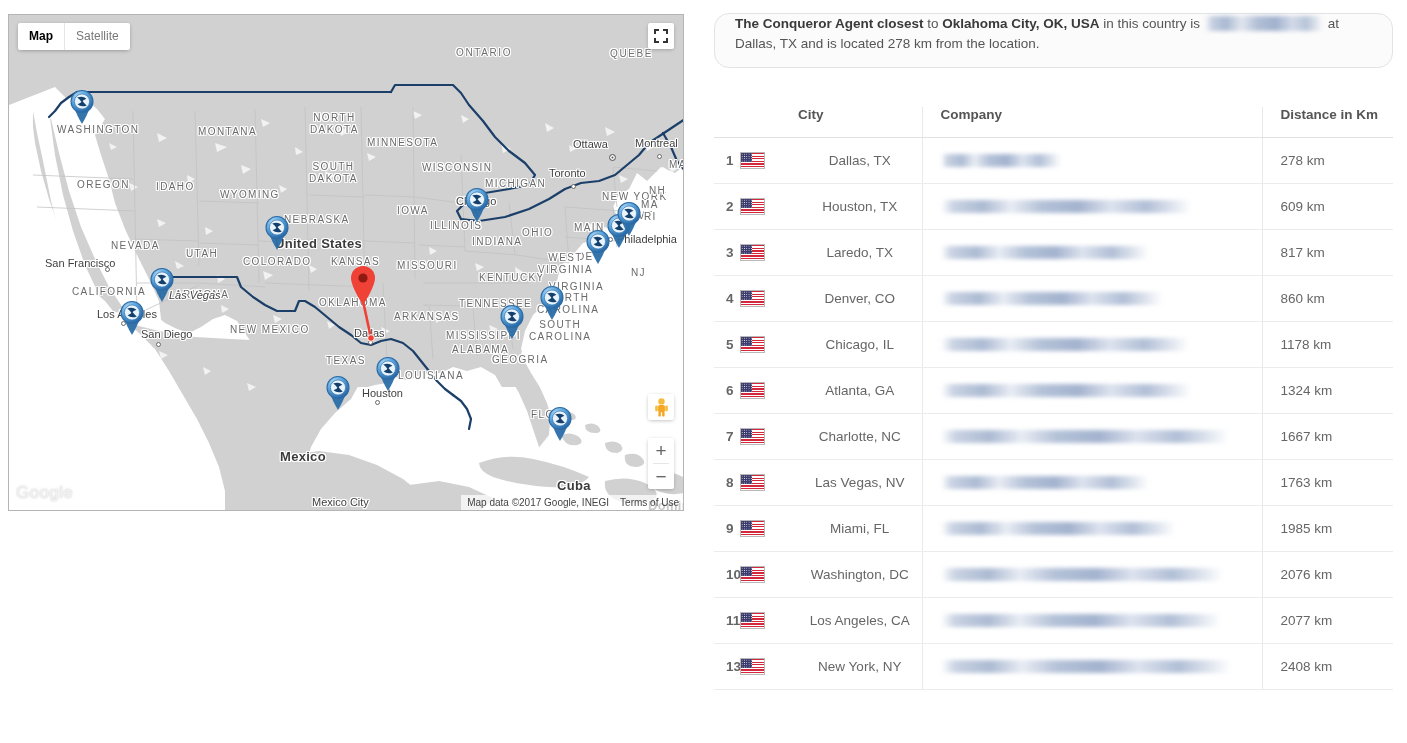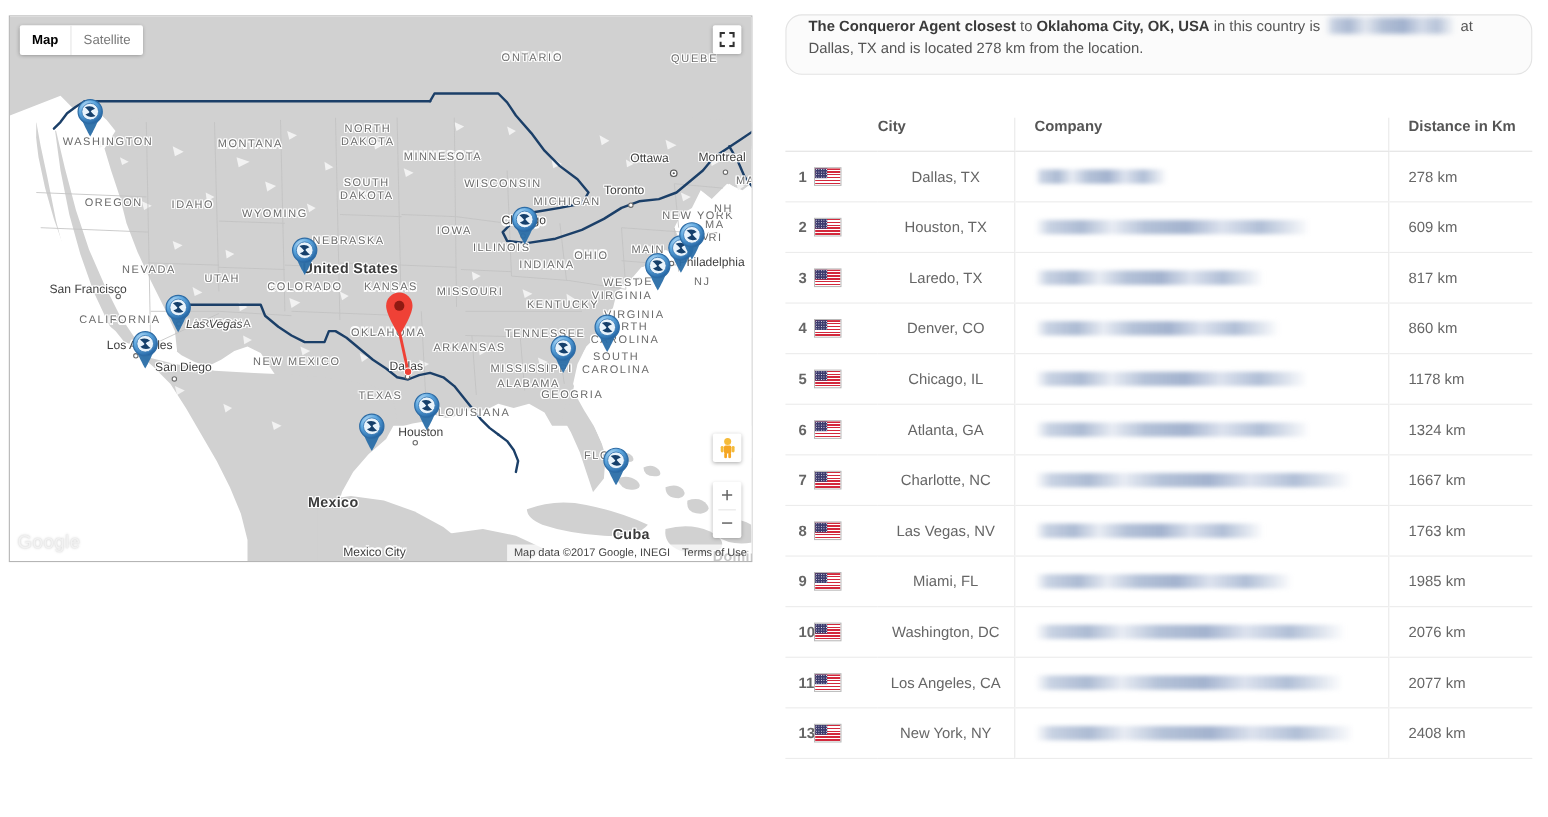--- a/index.html
+++ b/index.html
@@ -481,21 +481,21 @@
           <div class="mlabel state" style="left: 483px; top: 339px;">GEOGRIA</div>
           <div class="mlabel state" style="left: 317px; top: 340px;">TEXAS</div>
           <div class="mlabel state" style="left: 389px; top: 355px;">LOUISIANA</div>
           <div class="mlabel state" style="left: 522px; top: 394px;">FLOR</div>
           <div class="mlabel state" style="left: 629px; top: 153px; margin-top: 42px;">VT</div>
           <div class="mlabel state" style="left: 640px; top: 170px;">NH</div>
           <div class="mlabel state" style="left: 632px; top: 184px;">MA</div>
           <div class="mlabel state" style="left: 660px; top: 144px;">MAIN</div>
           <div class="mlabel state" style="left: 617px; top: 196px;">CT</div>
           <div class="mlabel state" style="left: 635px; top: 196px;">RI</div>
-          <div class="mlabel state" style="left: 622px; top: 236px;">NJ</div>
+          <div class="mlabel state" style="left: 622px; top: 252px;">NJ</div>
           <div class="mlabel state" style="left: 568px; top: 236px;">DE</div>
           <div class="mlabel state2" style="left: 301px; top: 97px;">NORTH<br>DAKOTA</div>
           <div class="mlabel state2" style="left: 300px; top: 146px;">SOUTH<br>DAKOTA</div>
           <div class="mlabel state2" style="left: 529px; top: 237px;">WEST<br>VIRGINIA</div>
           <div class="mlabel state2" style="left: 528px; top: 277px;">NORTH<br>CAROLINA</div>
           <div class="mlabel state2" style="left: 520px; top: 304px;">SOUTH<br>CAROLINA</div>
           <div class="mlabel state2" style="left: 540px; top: 266px;">VIRGINIA</div>
           <div class="mlabel country" style="left: 266px; top: 221px;">United States</div>
           <div class="mlabel country" style="left: 271px; top: 434px;">Mexico</div>
           <div class="mlabel country" style="left: 548px; top: 463px;">Cuba</div>

